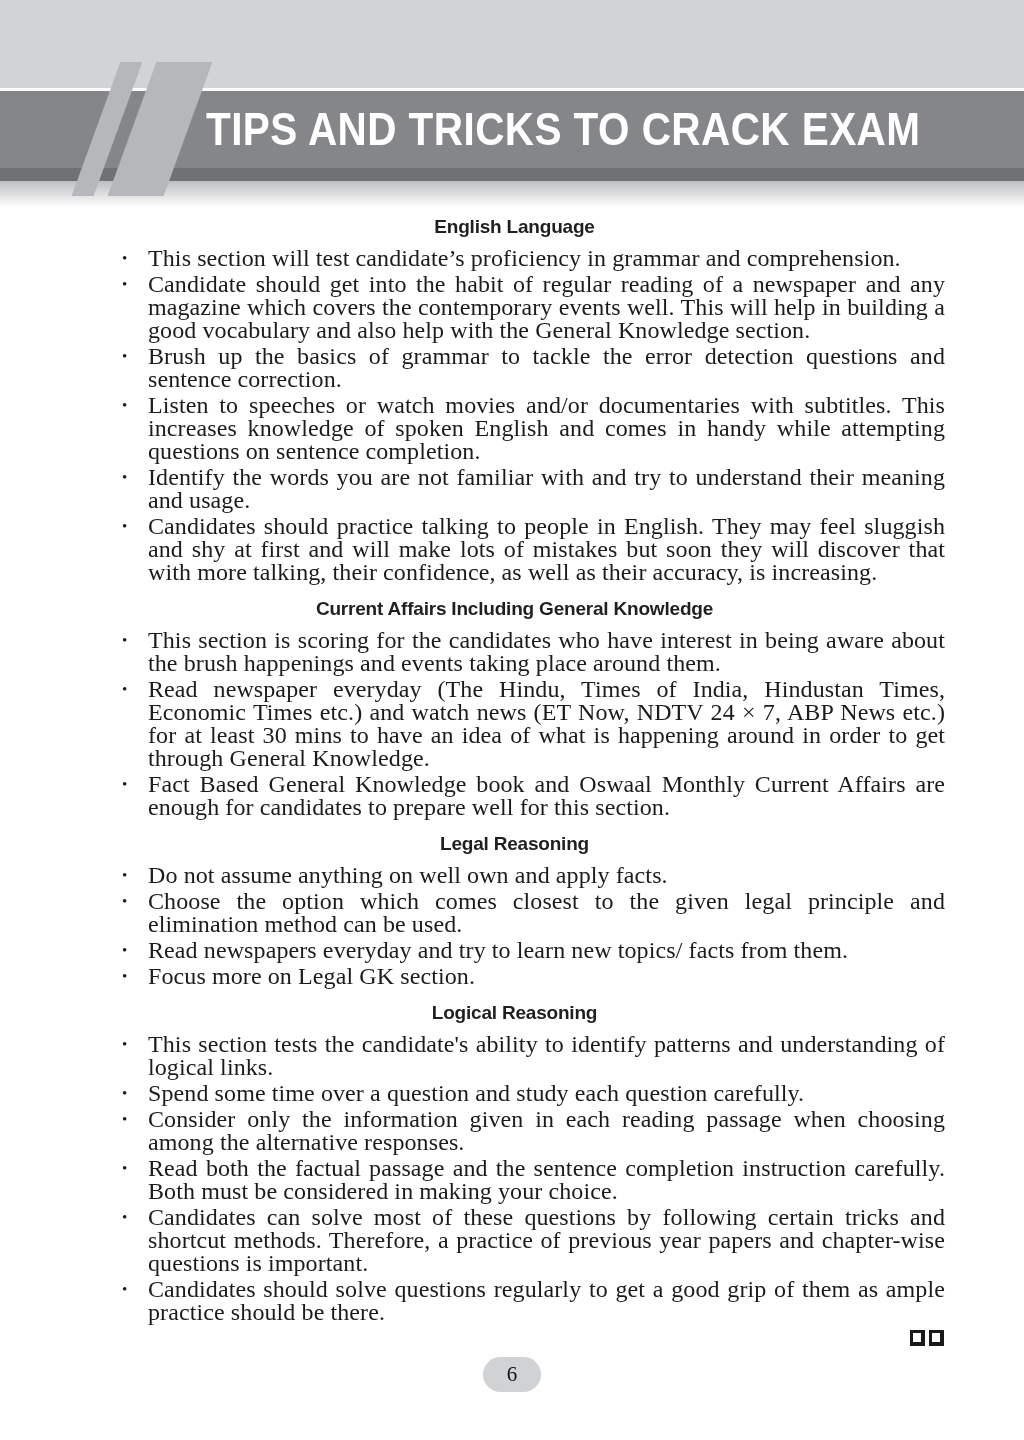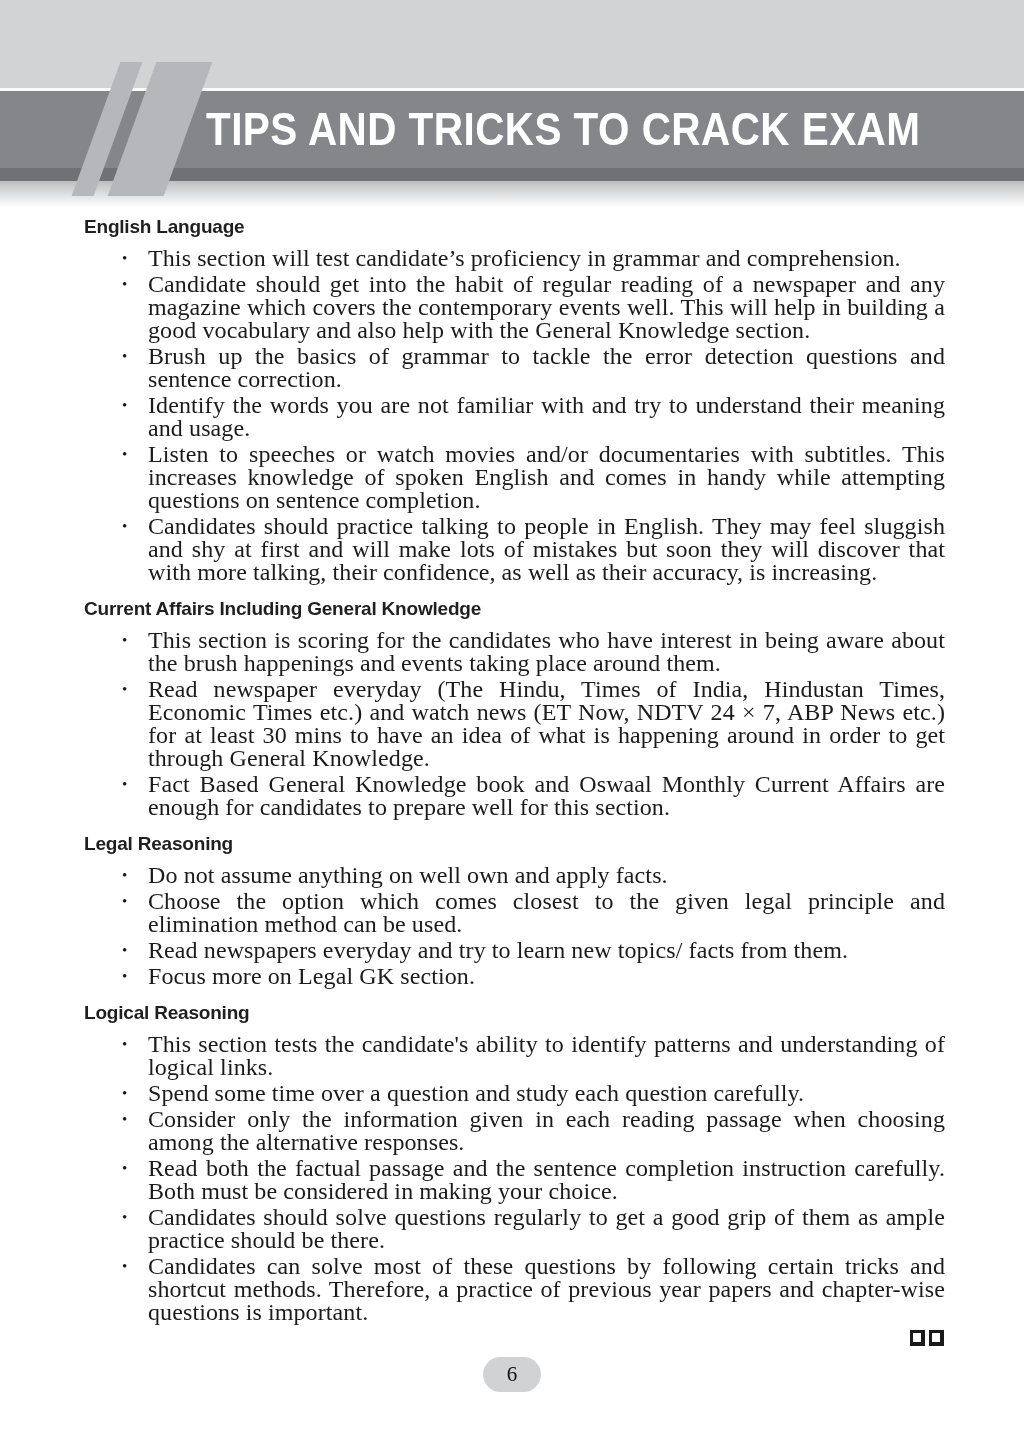--- a/index.html
+++ b/index.html
@@ -34,20 +34,21 @@
   }
 
   
   main { position: absolute; left: 84px; top: 216px; width: 861px; }
 
   .section-heading {
     font-family: "Liberation Sans", sans-serif;
     font-weight: 700; font-size: 19px; letter-spacing: -0.2px;
     color: #1f1f1f;
     margin: 14px 0 9px 0;
+    text-align: center;
   }
   section:first-child .section-heading { margin-top: 0; }
 
   ul.bullet-list { list-style: none; margin: 0; padding: 0; }
   ul.bullet-list li {
     position: relative;
     margin: 0 0 3px 0;
     padding-left: 64px;
     font-size: 24px; line-height: 23px; letter-spacing: 0.1px;
     color: #1b1b1b;
@@ -90,22 +91,22 @@
 </header>
 
 <main>
 
   <section>
     <h2 class="section-heading">English Language</h2>
     <ul class="bullet-list">
       <li>This section will test candidate’s proficiency in grammar and comprehension.</li>
       <li>Candidate should get into the habit of regular reading of a newspaper and any magazine which covers the contemporary events well. This will help in building a good vocabulary and also help with the General Knowledge section.</li>
       <li>Brush up the basics of grammar to tackle the error detection questions and sentence correction.</li>
+      <li>Listen to speeches or watch movies and/or documentaries with subtitles. This increases knowledge of spoken English and comes in handy while attempting questions on sentence completion.</li>
       <li>Identify the words you are not familiar with and try to understand their meaning and usage.</li>
-      <li>Listen to speeches or watch movies and/or documentaries with subtitles. This increases knowledge of spoken English and comes in handy while attempting questions on sentence completion.</li>
       <li>Candidates should practice talking to people in English. They may feel sluggish and shy at first and will make lots of mistakes but soon they will discover that with more talking, their confidence, as well as their accuracy, is increasing.</li>
     </ul>
   </section>
 
   <section>
     <h2 class="section-heading">Current Affairs Including General Knowledge</h2>
     <ul class="bullet-list">
       <li>This section is scoring for the candidates who have interest in being aware about the brush happenings and events taking place around them.</li>
       <li>Read newspaper everyday (The Hindu, Times of India, Hindustan Times, Economic Times etc.) and watch news (ET Now, NDTV 24 × 7, ABP News etc.) for at least 30 mins to have an idea of what is happening around in order to get through General Knowledge.</li>
       <li>Fact Based General Knowledge book and Oswaal Monthly Current Affairs are enough for candidates to prepare well for this section.</li>
@@ -122,22 +123,22 @@
     </ul>
   </section>
 
   <section>
     <h2 class="section-heading">Logical Reasoning</h2>
     <ul class="bullet-list">
       <li>This section tests the candidate's ability to identify patterns and understanding of logical links.</li>
       <li>Spend some time over a question and study each question carefully.</li>
       <li>Consider only the information given in each reading passage when choosing among the alternative responses.</li>
       <li>Read both the factual passage and the sentence completion instruction carefully. Both must be considered in making your choice.</li>
+      <li>Candidates can solve most of these questions by following certain tricks and shortcut methods. Therefore, a practice of previous year papers and chapter-wise questions is important.</li>
       <li>Candidates should solve questions regularly to get a good grip of them as ample practice should be there.</li>
-      <li>Candidates can solve most of these questions by following certain tricks and shortcut methods. Therefore, a practice of previous year papers and chapter-wise questions is important.</li>
     </ul>
   </section>
 
 
 </main>
 
 <div class="end-marker">
   <span class="sq"></span><span class="sq"></span>
 </div>
 

